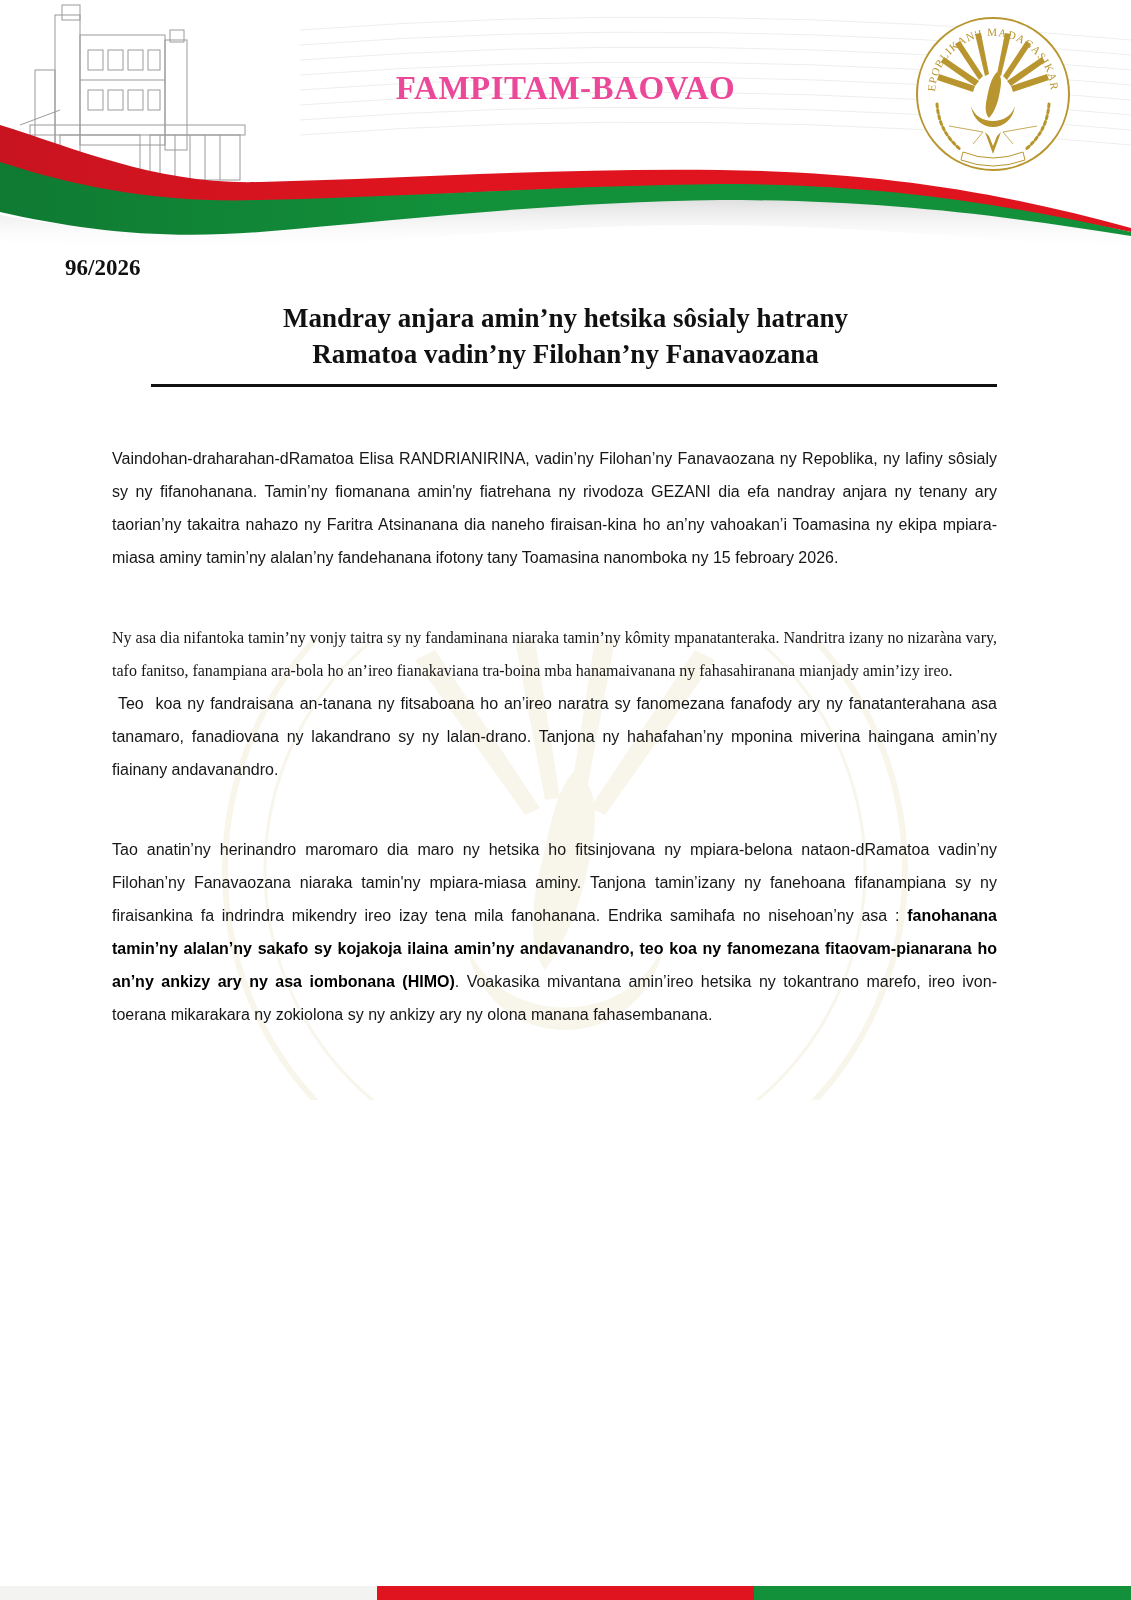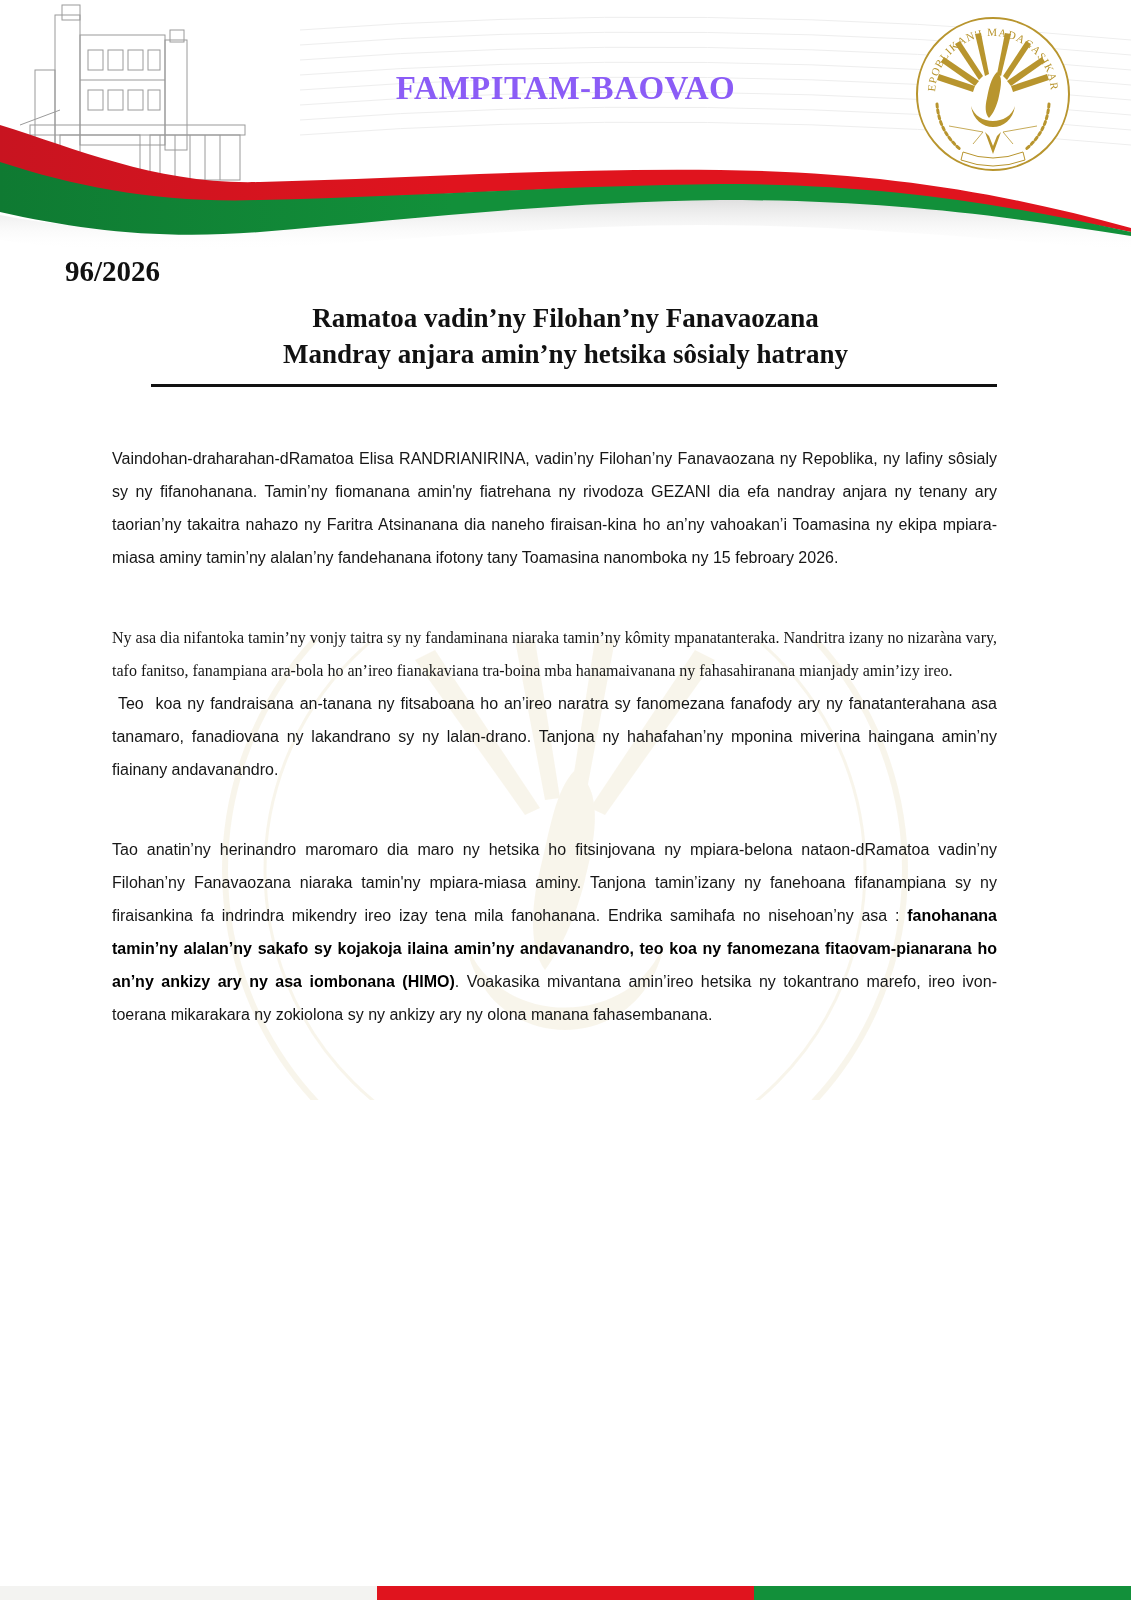--- a/index.html
+++ b/index.html
@@ -1,20 +1,20 @@
 <!DOCTYPE html>
 <html><head>
 <meta charset="utf-8">
 <style>
   html, body { margin:0; padding:0; background:#ffffff; }
   body { width:1131px; height:1600px; position:relative; overflow:hidden; font-family:"Liberation Sans", sans-serif; color:#111; }
   .header-art { position:absolute; left:0; top:0; width:1131px; height:260px; }
-  .title { position:absolute; left:0; width:1131px; top:70px; text-align:center; font-family:"Liberation Serif", serif; font-weight:bold; font-size:33px; letter-spacing:0.5px; color:#8b5cf6; }
+  .title { position:absolute; left:0; width:1131px; top:70px; text-align:center; font-family:"Liberation Serif", serif; font-weight:bold; font-size:33px; letter-spacing:0.5px; color:#ec4899; }
   .seal { position:absolute; left:913px; top:14px; width:160px; height:160px; }
-  .ref { position:absolute; left:65px; top:255px; font-family:"Liberation Serif", serif; font-weight:bold; font-size:29px; color:#111; }
+  .ref { position:absolute; left:65px; top:255px; font-family:"Liberation Serif", serif; font-weight:bold; font-size:23px; color:#111; }
   .headline { position:absolute; left:0; width:1131px; top:300px; text-align:center; font-family:"Liberation Serif", serif; font-weight:bold; font-size:27px; line-height:36px; color:#111; }
   .rule { position:absolute; left:151px; top:384px; width:846px; height:3px; background:#111; }
   .watermark { position:absolute; left:215px; top:640px; width:700px; height:460px; opacity:0.09; }
   .body { position:absolute; left:112px; width:885px; top:442px; font-size:16px; line-height:33px; text-align:justify; color:#161616; }
   .body p { margin:0; }
   .body .gap { height:47px; }
   .body .indent-line { display:block;font-family:Liberation Serif, serif; }
   .body b { font-weight:bold; color:#000; }
   .footer-bar { position:absolute; left:0; top:1586px; width:1131px; height:14px; display:flex; }
   .footer-bar div { flex:1; }
@@ -122,22 +122,22 @@
     <path d="M36 112 L70 118 L60 130"></path>
     <path d="M124 112 L90 118 L100 130"></path>
   </g>
 
   <path d="M50 138 Q 80 150 110 138 L 112 146 Q 80 158 48 146 Z" fill="none" stroke="#b8952e" stroke-width="1"></path>
 </svg>
 
 <div class="ref">96/2026</div>
 
 <div class="headline">
+  <div>Mandray anjara amin’ny hetsika sôsialy hatrany</div>
   <div>Ramatoa vadin’ny Filohan’ny Fanavaozana</div>
-  <div>Mandray anjara amin’ny hetsika sôsialy hatrany</div>
 </div>
 
 <div class="rule"></div>
 
 <svg class="watermark" viewBox="0 0 700 460" xmlns="http://www.w3.org/2000/svg">
   <circle cx="350" cy="230" r="340" fill="none" stroke="#b8952e" stroke-width="6"></circle>
   <circle cx="350" cy="230" r="300" fill="none" stroke="#b8952e" stroke-width="3"></circle>
   <g fill="#b8952e">
     <polygon points="330,160 300,0 320,0 345,158"></polygon>
     <polygon points="370,160 400,0 380,0 355,158"></polygon>

